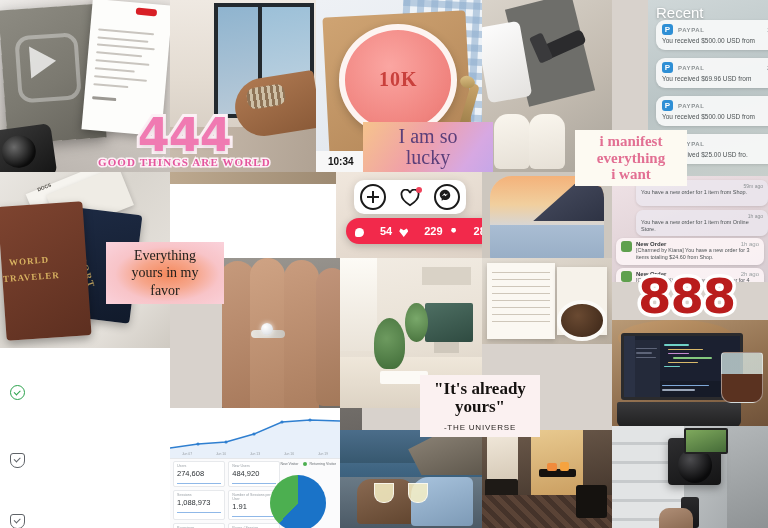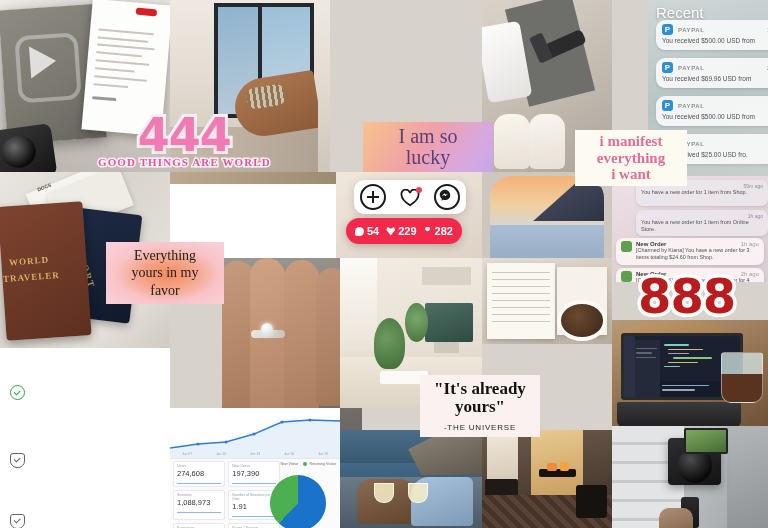--- a/index.html
+++ b/index.html
@@ -95,21 +95,21 @@
      display:flex;align-items:center;justify-content:space-around;}
   .ig-ic{width:22px;height:22px;border:2px solid #1a1a1a;border-radius:50%;position:relative;}
   .ig-ic.plus::before,.ig-ic.plus::after{content:"";position:absolute;background:#1a1a1a;}
   .ig-ic.plus::before{left:50%;top:5px;width:2px;height:12px;margin-left:-1px;}
   .ig-ic.plus::after{top:50%;left:5px;height:2px;width:12px;margin-top:-1px;}
   .ig-heart{position:relative;width:24px;height:22px;}
   .ig-heart .hs{position:absolute;left:1px;top:3px;width:22px;height:18px;}
   .dot{position:absolute;right:0;top:1px;width:6px;height:6px;border-radius:50%;background:#ef4159;}
   .pill{position:absolute;background:#f2294b;border-radius:14px;display:flex;align-items:center;
      gap:7px;padding:0 9px;box-shadow:0 2px 8px rgba(0,0,0,.22);}
-  .pill span{color:#fff;font:700 11px "Liberation Sans",sans-serif;display:flex;align-items:center;gap:3px;}
+  .pill span{color:#fff;font:700 11px "Liberation Sans",sans-serif;display:flex;align-items:flex-end;gap:16px;}
   .pill .g{width:9px;height:9px;background:#fff;border-radius:50% 50% 50% 2px;display:inline-block;}
   .pill .h{width:9px;height:9px;background:#fff;display:inline-block;
      clip-path:polygon(50% 100%,0 35%,15% 5%,50% 25%,85% 5%,100% 35%);}
   .pill .p{width:8px;height:9px;background:#fff;display:inline-block;
      clip-path:circle(28% at 50% 25%);box-shadow:none;position:relative;}
   .pill .p::after{content:"";position:absolute;left:0;bottom:0;width:8px;height:4px;background:#fff;
      border-radius:4px 4px 0 0;}
 
   
   .mon{position:absolute;inset:0;background:#fff;}
@@ -213,20 +213,32 @@
     <div style="position:absolute;right:3%;top:2%;width:32%;height:66%;background:linear-gradient(170deg,#9cc0d8,#c6d6e2);border:4px solid #23292e;"></div>
     <div style="position:absolute;left:0;bottom:0;width:100%;height:26%;background:linear-gradient(100deg,#c9bcae,#b0a293);"></div>
     <div style="position:absolute;left:44%;top:44%;width:56%;height:34%;background:linear-gradient(160deg,#b07a52,#8a5a38);border-radius:40px 6px 6px 40px;transform:rotate(-9deg);"></div>
     <div style="position:absolute;left:52%;top:50%;width:26%;height:12%;border-radius:8px;background:repeating-linear-gradient(90deg,#8e7356 0 3px,#cfc0a6 3px 6px);transform:rotate(-9deg);"></div>
   </div>
 
   <div class="tile" style="left:318px;top:0;width:12px;height:172px;">
     <div class="ph room"></div>
   </div>
 
+  <div class="tile" style="left:316px;top:0;width:166px;height:172px;">
+    <div class="ph" style="background:linear-gradient(160deg,#eef1f5,#dfe5ec);"></div>
+    <div class="gingham"></div>
+    <div class="cakebox"></div>
+    <div class="cake">
+      <span class="tenk">10K</span>
+    </div>
+    <div style="position:absolute;right:6%;top:48%;width:9px;height:34%;background:linear-gradient(180deg,#c9a46a,#8f7340);border-radius:5px;transform:rotate(16deg);"></div>
+    <div style="position:absolute;right:4%;top:44%;width:15px;height:12px;border-radius:50%;background:linear-gradient(160deg,#e0c489,#a98b50);transform:rotate(16deg);"></div>
+    <div class="blackbar" style="left:0;bottom:0;width:100%;height:21px;background:#f7f7f7;"></div>
+    <div class="timestamp" style="left:12px;bottom:5px;">10:34</div>
+  </div>
 
   <div class="tile" style="left:482px;top:0;width:130px;height:172px;">
     <div class="ph" style="background:linear-gradient(150deg,#d9d3ca,#c3bbb0 55%,#a9a49b);"></div>
     <div style="position:absolute;left:26%;top:0;width:52%;height:58%;background:#6e6e6a;transform:rotate(-14deg);"></div>
     <div style="position:absolute;left:0;top:14%;width:34%;height:44%;background:linear-gradient(160deg,#fdfdfd,#e4e2df);border-radius:6px;transform:rotate(-10deg);"></div>
     <div style="position:absolute;left:42%;top:22%;width:38%;height:9%;background:#2b2b2d;border-radius:5px;transform:rotate(-24deg);"></div>
     <div style="position:absolute;left:40%;top:20%;width:11%;height:16%;background:#3a3a3c;border-radius:3px;transform:rotate(-24deg);"></div>
     <div style="position:absolute;left:9%;bottom:2%;width:28%;height:32%;border-radius:14px 14px 6px 6px;background:linear-gradient(170deg,#faf6ee,#e6e0d6);"></div>
     <div style="position:absolute;left:36%;bottom:2%;width:28%;height:32%;border-radius:14px 14px 6px 6px;background:linear-gradient(170deg,#faf6ee,#e6e0d6);"></div>
   </div>
@@ -527,21 +539,21 @@
         </div>
       </div>
     <div class="ga-cards" id="ga-cards">
         <div class="ga-card">
           <div class="k">Users</div>
           <div class="v">274,608</div>
           <div class="sp"></div>
         </div>
         <div class="ga-card">
           <div class="k">New Users</div>
-          <div class="v">197,390</div>
+          <div class="v">484,920</div>
           <div class="sp"></div>
         </div>
         <div class="ga-card">
           <div class="k">Sessions</div>
           <div class="v">1,088,973</div>
           <div class="sp"></div>
         </div>
         <div class="ga-card">
           <div class="k">Number of Sessions per User</div>
           <div class="v">1.91</div>

